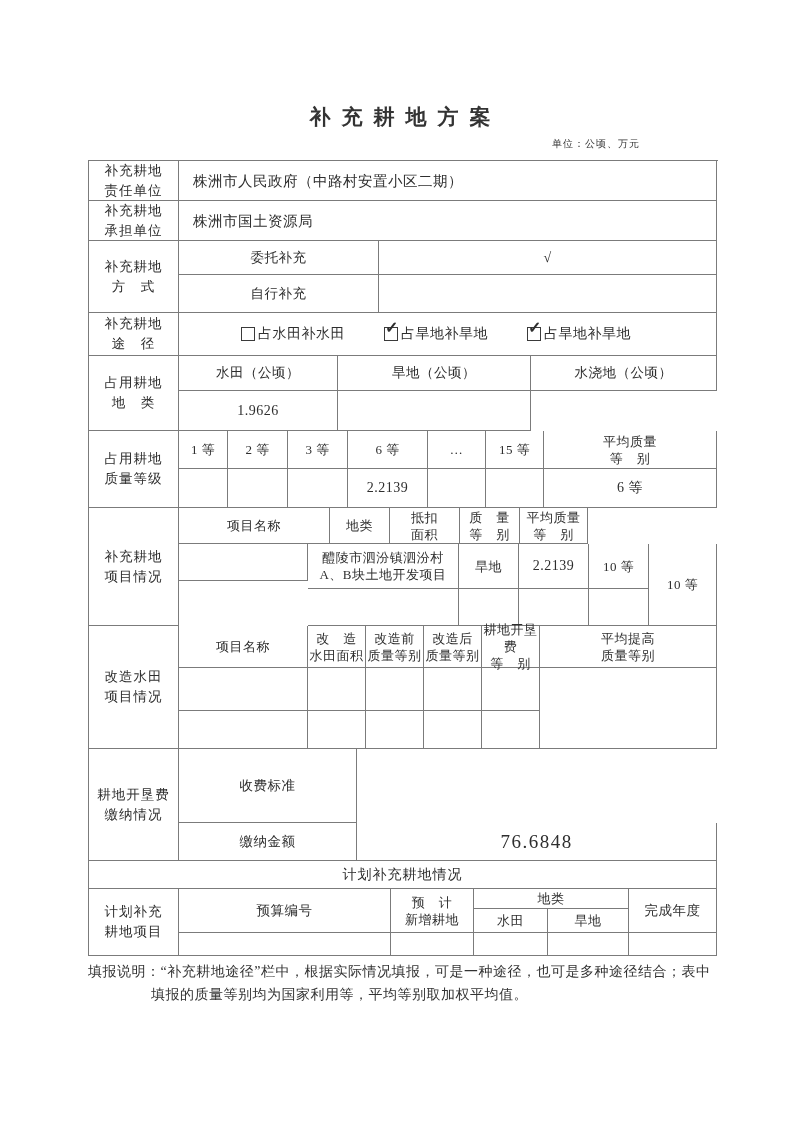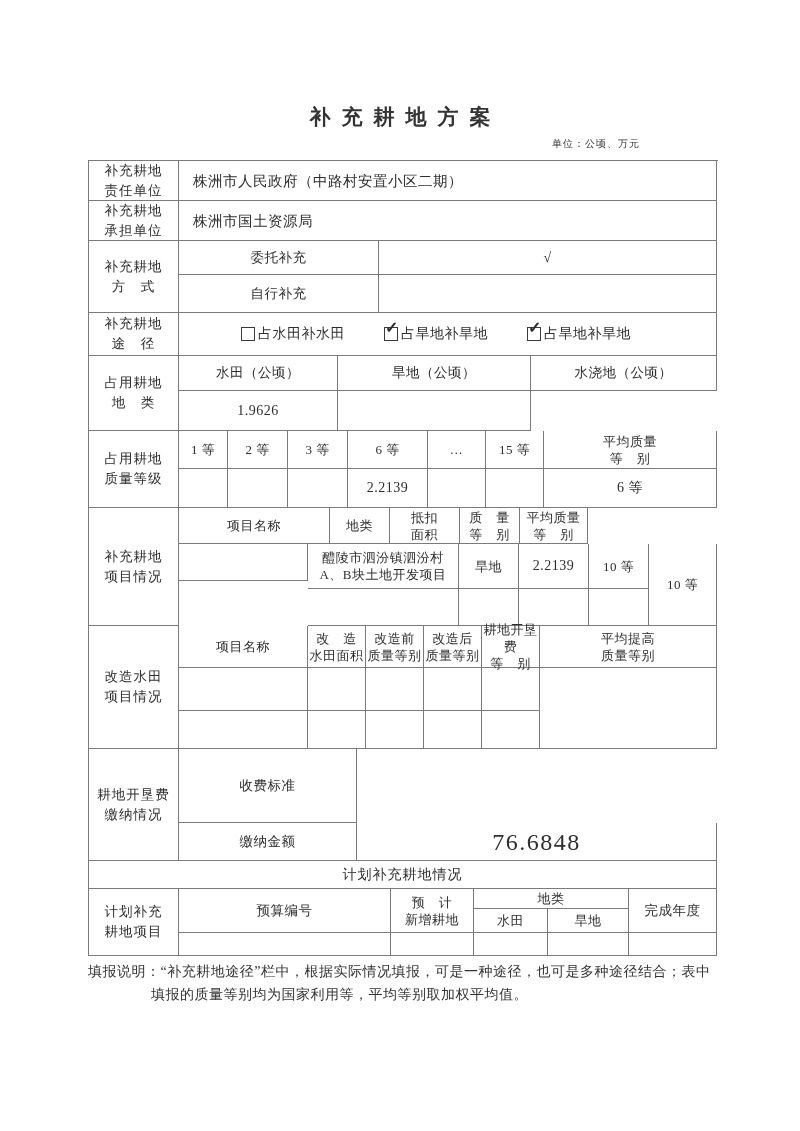--- a/index.html
+++ b/index.html
@@ -40,21 +40,21 @@
   .opt { display:flex; align-items:center; gap:3px; white-space:nowrap; }
   .cb {
     width:14px; height:14px; border:1.6px solid #3a3a3a;
     position:relative; display:inline-block; flex-shrink:0; background:#fff;
   }
   .cb .mk {
     position:absolute; left:0px; top:-8px; font-size:16px;
     font-weight:bold; color:#2e2e2e; line-height:16px;
   }
   .fee-lines { font-size:14px; line-height:32px; padding-left:10px; letter-spacing:0.5px; }
-  .amount { font-size:24px; letter-spacing:1.5px; }
+  .amount { font-size:19px; letter-spacing:1.5px; }
   .sect-title { font-size:14px; letter-spacing:1px; }
   .footnote {
     position:absolute; left:88px; top:960px; width:632px;
     font-size:14px; line-height:23px; letter-spacing:0.5px;
     padding-left:63px; text-indent:-63px; white-space:pre-line; color:#333;
   }
 </style>
 </head>
 <body>
 

